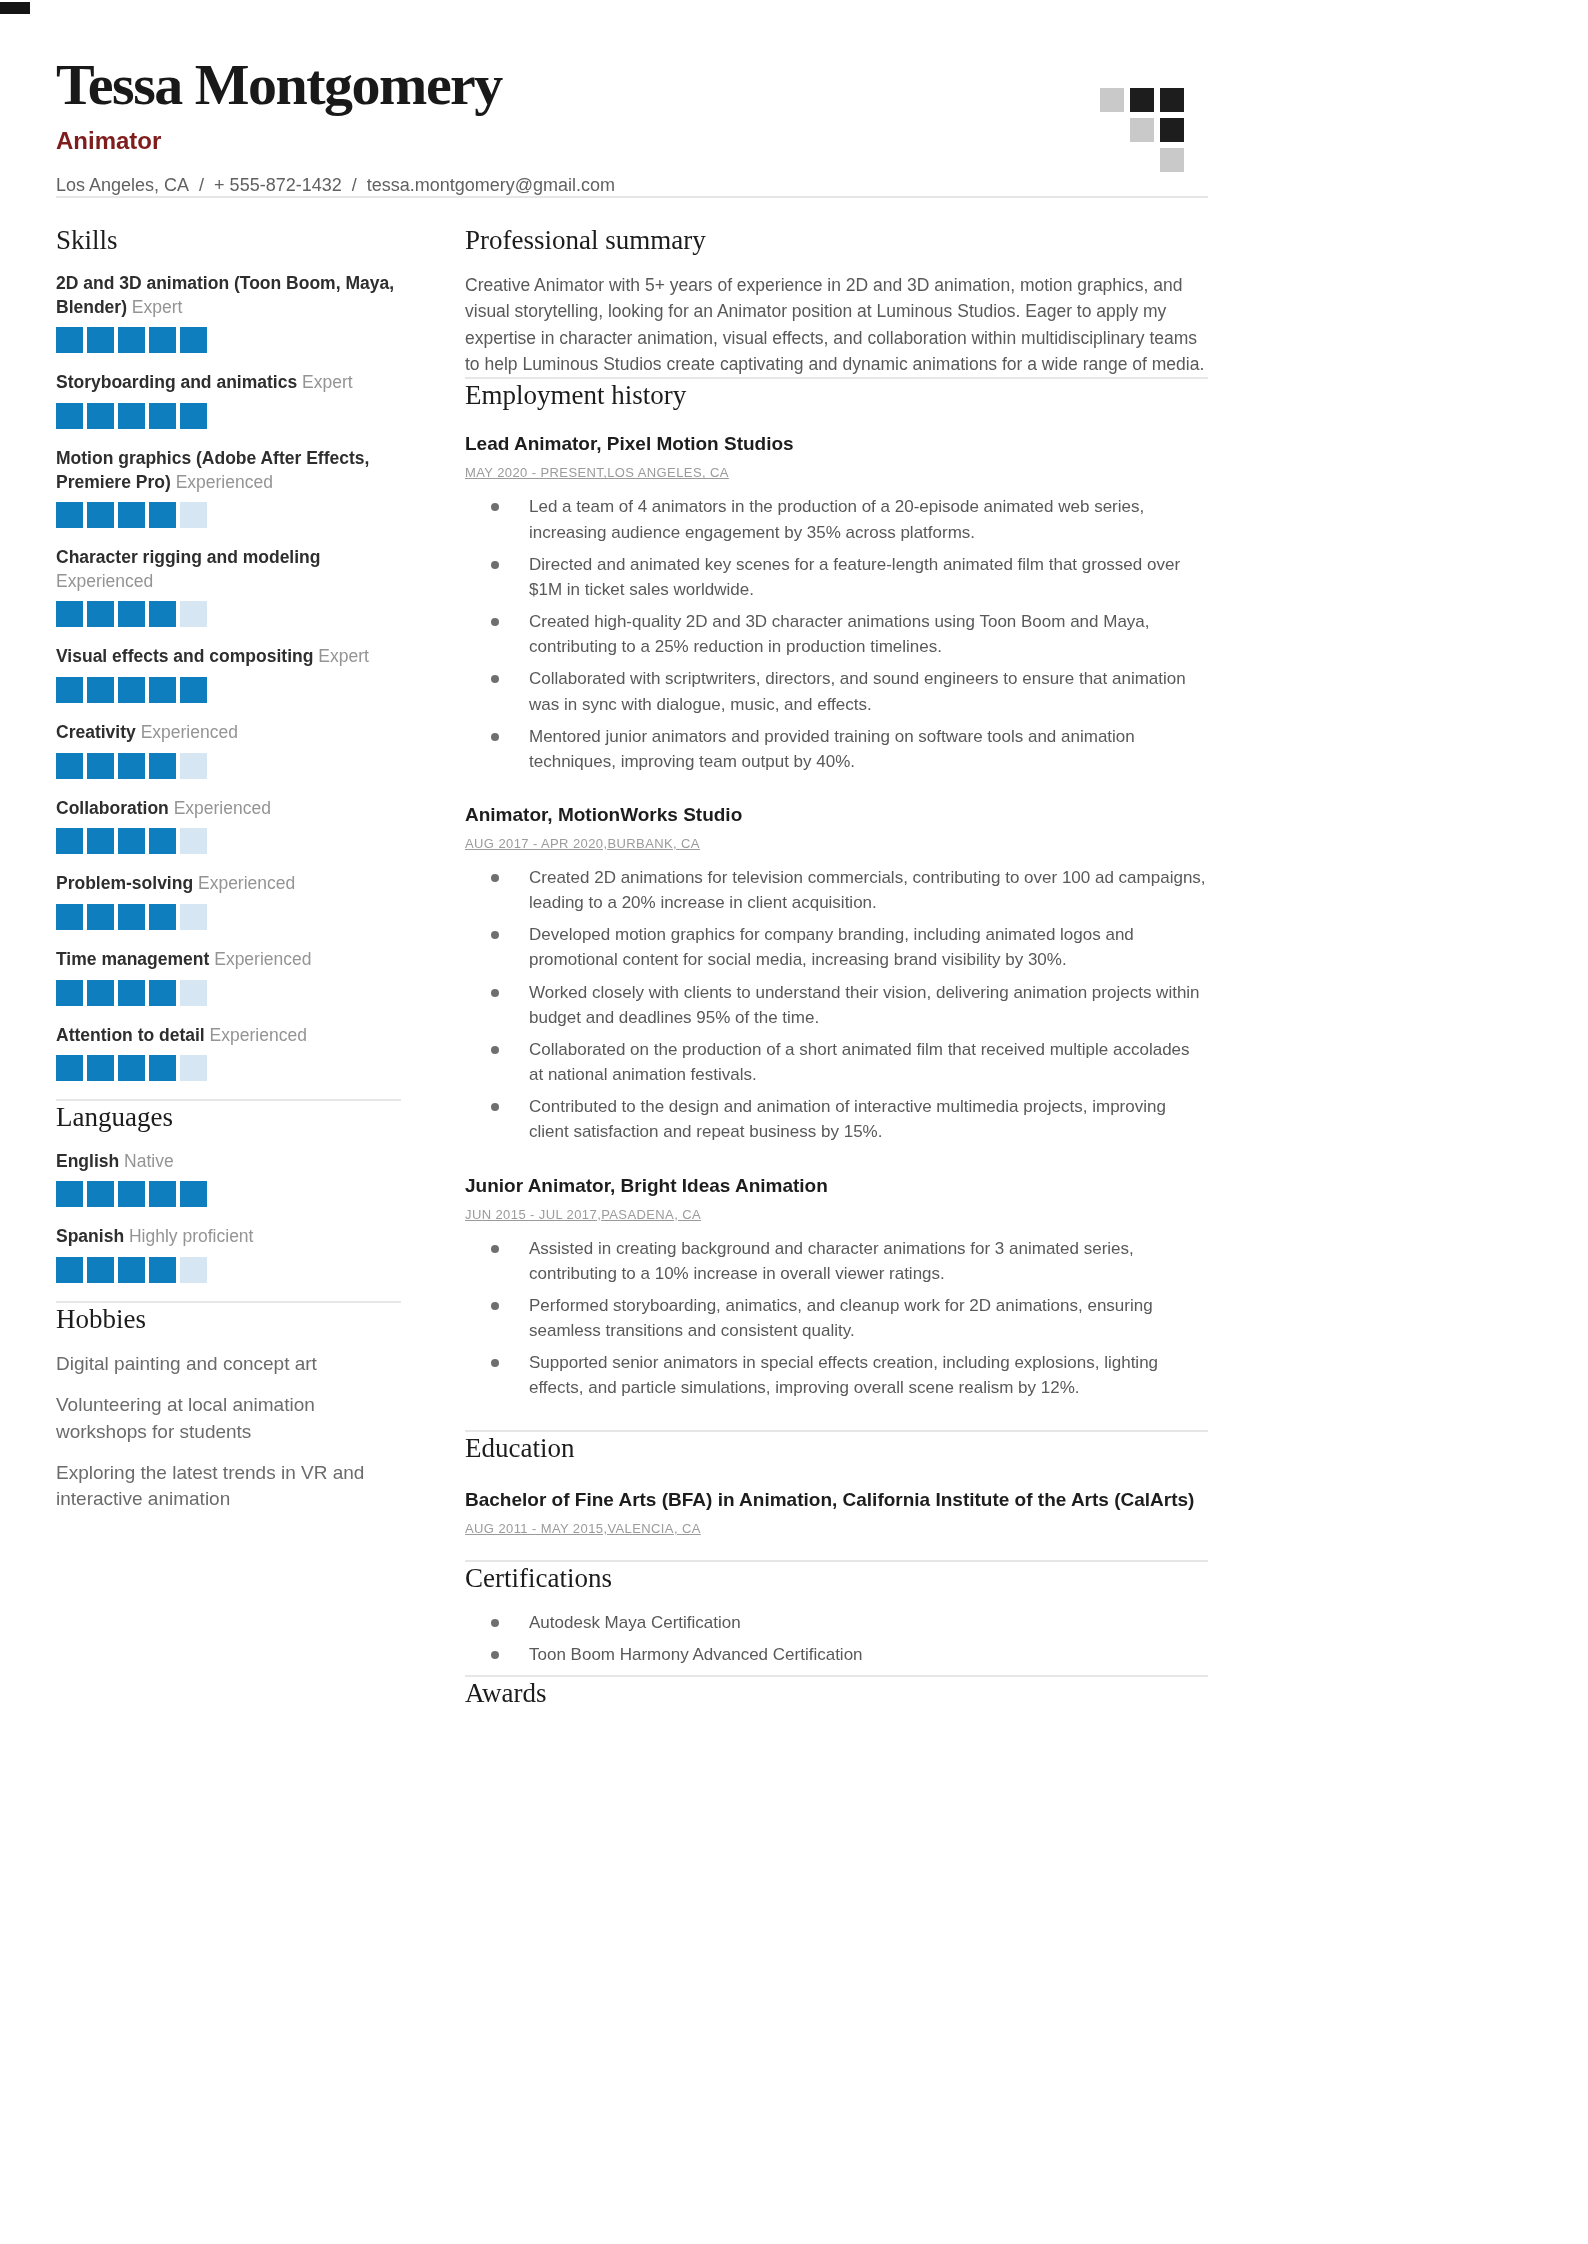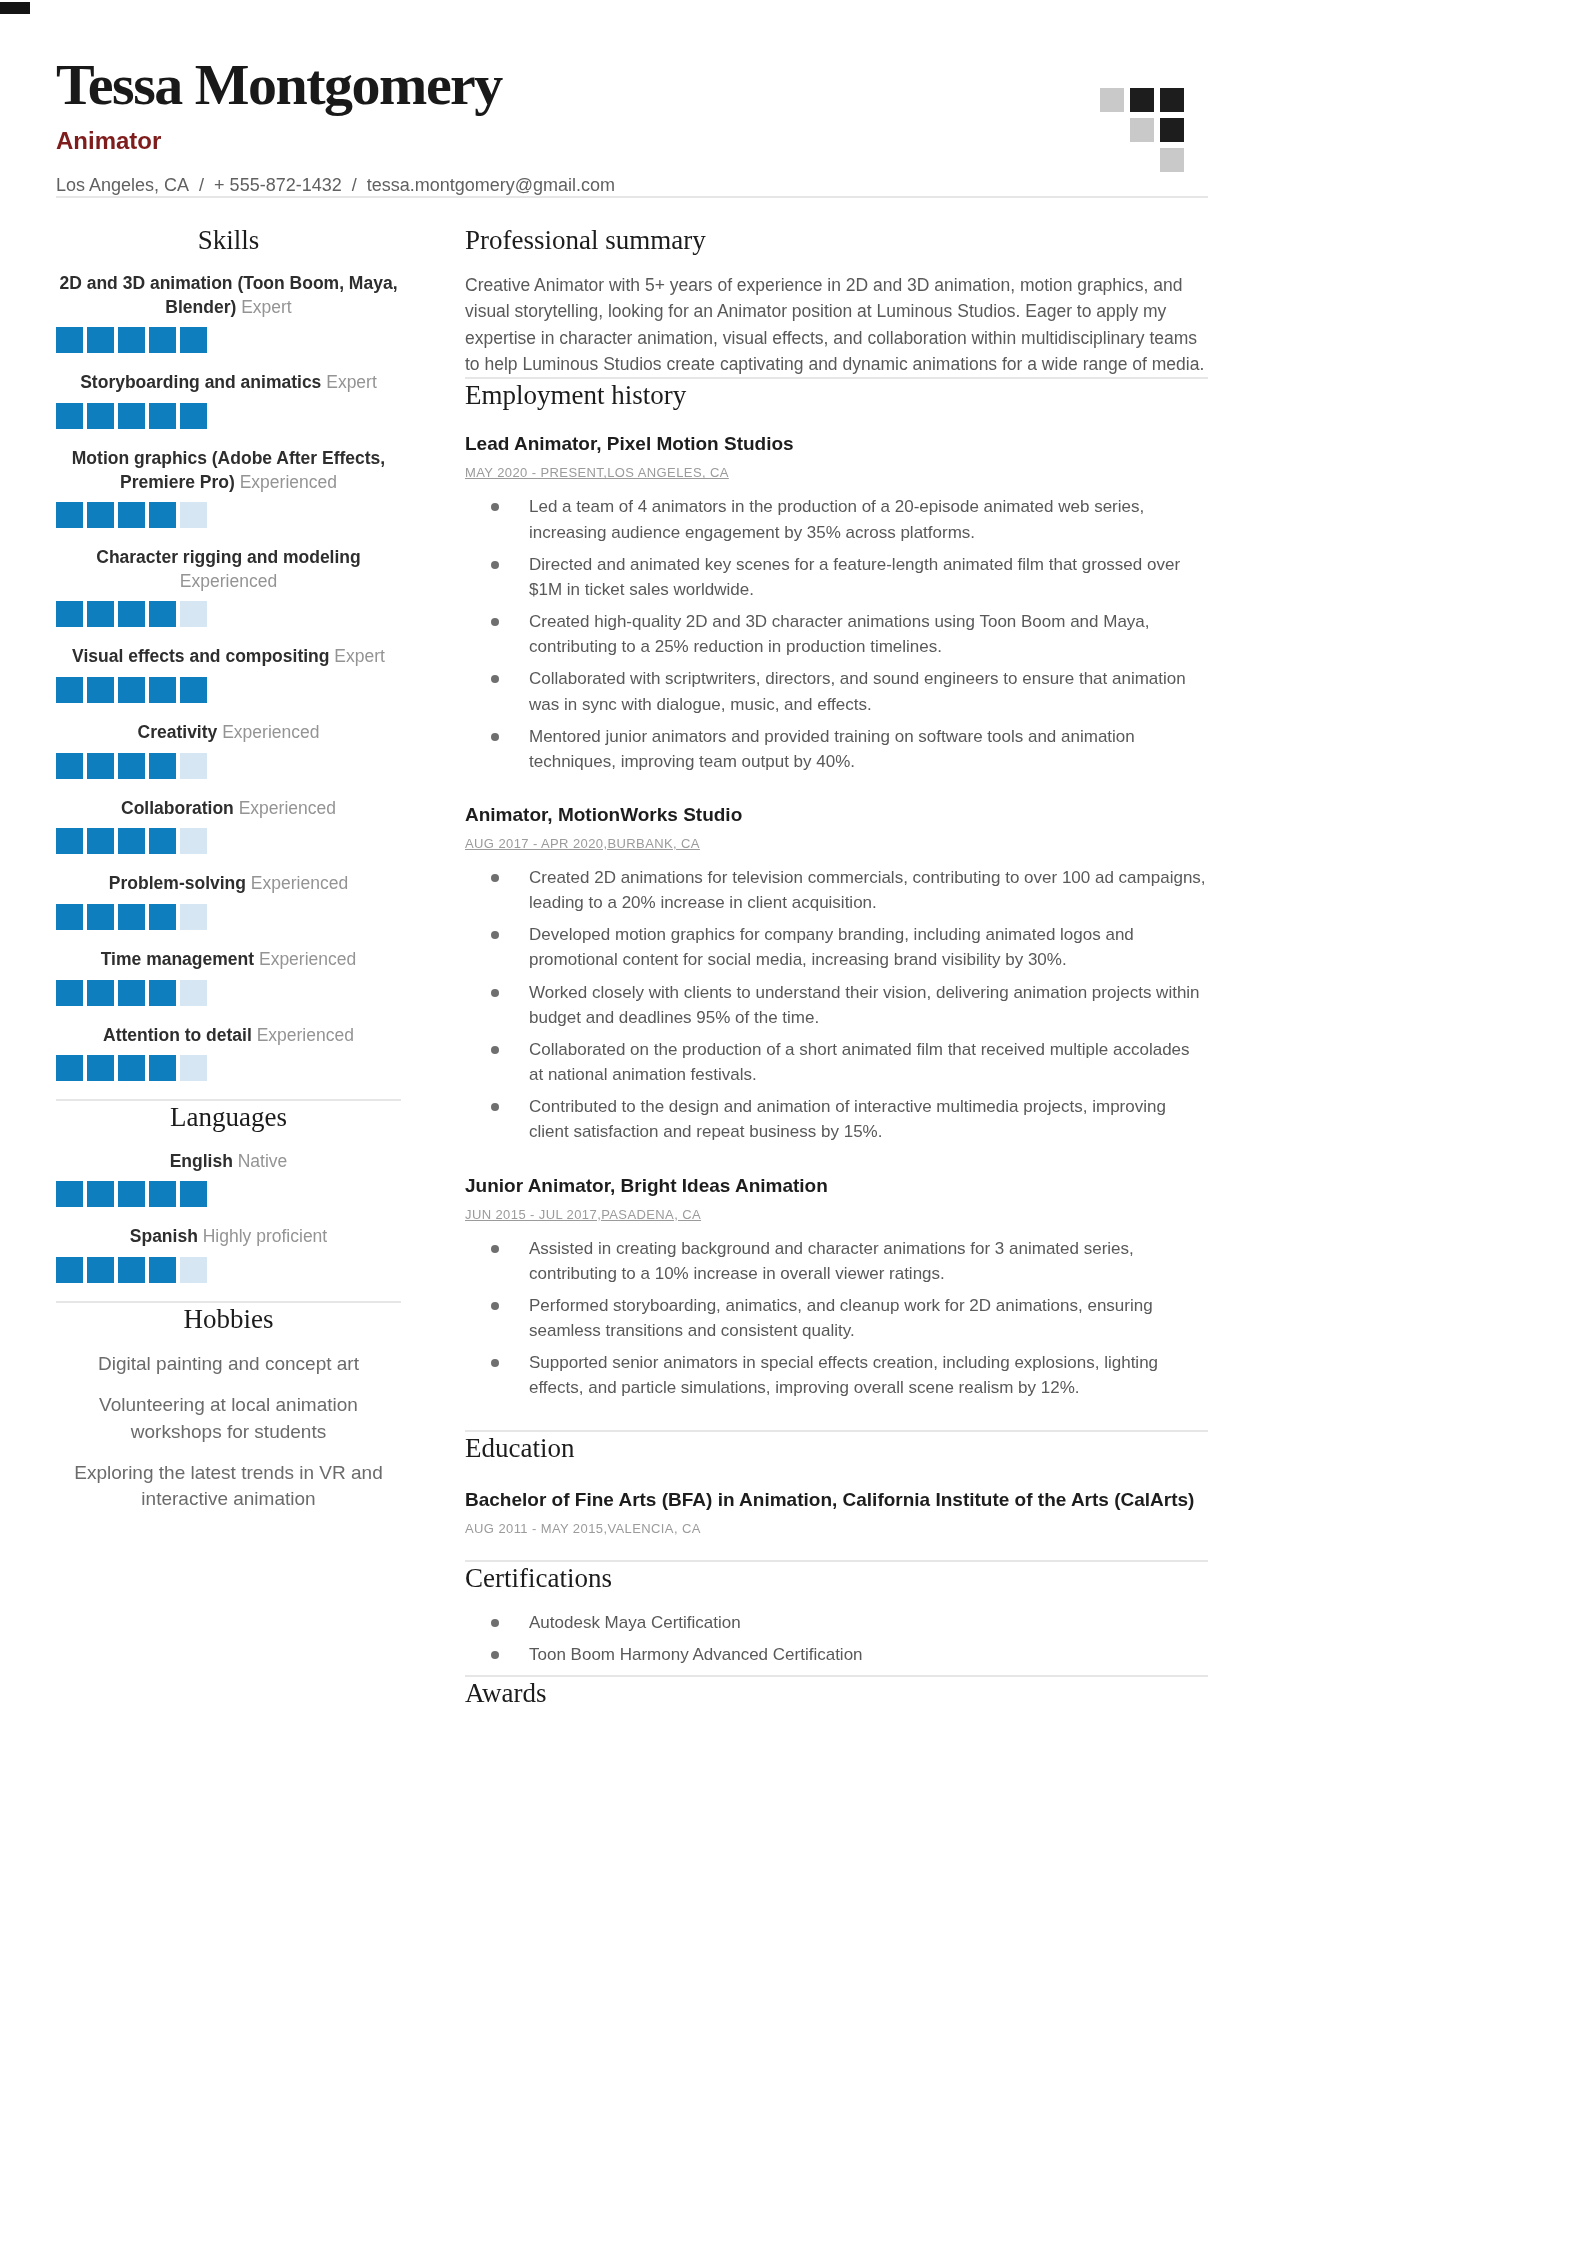--- a/index.html
+++ b/index.html
@@ -30,21 +30,21 @@
   .logo .cell{width:24px;height:24px;}
   .c-dark{background:#1d1d1d;}
   .c-light{background:#c9c9c9;}
   .c-none{background:transparent;}
 
   hr.rule{border:none;border-top:2px solid #e6e6e6;margin:0;}
   .rule-top{margin-top:26px;}
 
   
   .columns{display:flex;margin-top:26px;}
-  .sidebar{width:409px;flex:none;box-sizing:border-box;padding-right:64px;text-align:center;}
+  .sidebar{width:409px;flex:none;box-sizing:border-box;padding-right:64px;}
   .main{flex:1;min-width:0;}
 
   .sec-title{
     font-family:"Liberation Serif",serif;
     font-size:27px;font-weight:400;color:#1c1c1c;
     line-height:1.2;margin:0 0 16px 0;
   }
 
   
   .skill{margin-bottom:18px;}
@@ -67,21 +67,21 @@
   ul.bullets li{
     position:relative;padding-left:64px;
     font-size:17px;color:#595959;line-height:1.48;
     margin-bottom:7px;
   }
   ul.bullets li::before{
     content:"";position:absolute;left:26px;top:9px;
     width:8px;height:8px;border-radius:50%;background:#6f6f6f;
   }
   .edu-degree{font-size:19px;font-weight:700;color:#1d1d1d;margin:24px 0 10px 0;}
-  .edu-dates{font-size:13px;color:#9b9b9b;letter-spacing:.4px;margin:0 0 24px 0;}
+  .edu-dates{font-size:13px;color:#9b9b9b;letter-spacing:.4px;margin:0 0 24px 0;text-decoration:underline;}
   .list-block{margin-top:28px;}
 </style>
 </head>
 <body>
 
 <div class="page">
   <div class="corner-mark"></div>
 
   <div class="header">
     <h1 class="name">Tessa Montgomery</h1>

